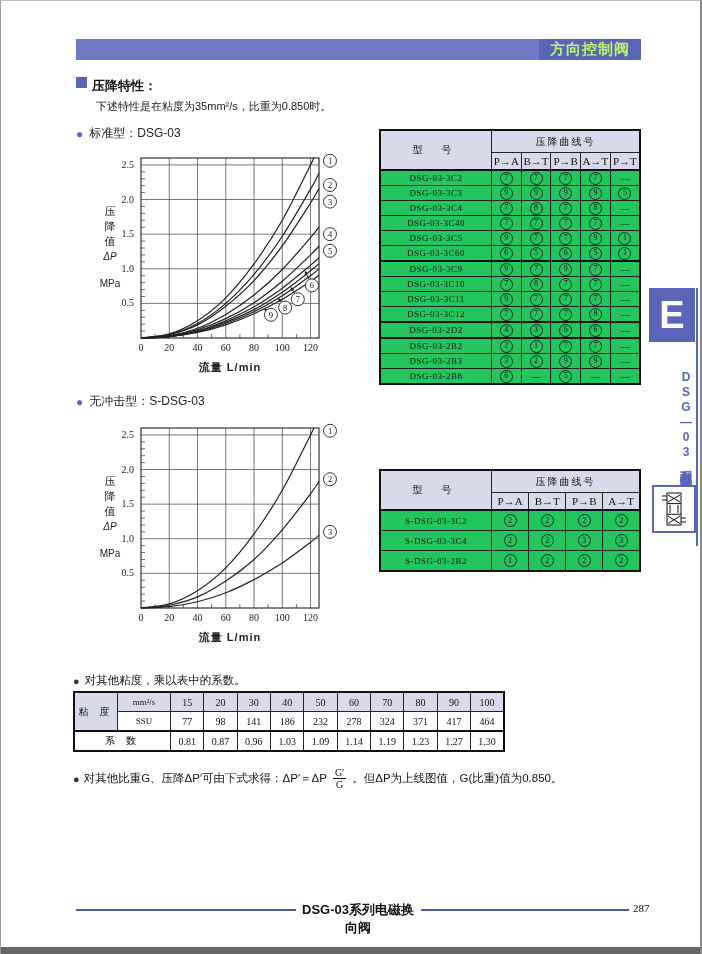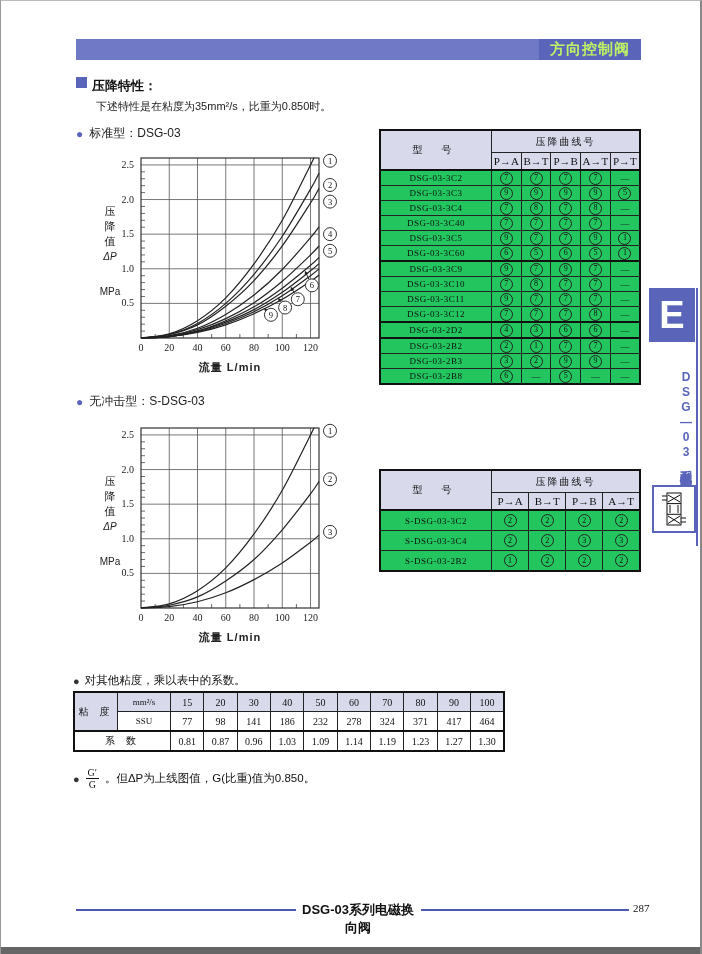--- a/index.html
+++ b/index.html
@@ -14,21 +14,21 @@
   .header-title-box{position:absolute;right:0;top:0;bottom:0;width:102px;background:#5a65ba;
      display:flex;align-items:center;justify-content:center;color:#bef264;font-weight:bold;font-size:15px;letter-spacing:1px;}
 
   .section-head{left:75px;top:76px;font-size:13px;font-weight:bold;display:flex;align-items:flex-start;gap:5px;}
   .sq{display:inline-block;width:11px;height:11px;background:#5a65ba;}
   .section-note{left:95px;top:98px;font-size:11px;color:#222;}
 
   .chart-title{font-size:12px;color:#222;display:flex;align-items:center;gap:6px;}
   .bullet{color:#5a65ba;font-size:12px;}
   .ylab{font-size:11px;color:#222;text-align:center;line-height:15px;}
-  .ylab .mpa{margin-top:20px;font-size:10px;}
+  .ylab .mpa{margin-top:12px;font-size:10px;}
   .xlab{font-size:11px;color:#222;text-align:center;letter-spacing:1px;font-weight:bold;}
 
   
   table{border-collapse:collapse;}
   .ctable{width:262px;table-layout:fixed;background:#22c55e;}
   .ctable th,.ctable td{border:1px solid #222;text-align:center;padding:0;}
   .ctable thead th{background:#d8daec;font-weight:normal;}
   .ctable .model-h{width:110px;font-size:10px;letter-spacing:8px;}
   .ctable .group-h{font-size:10px;letter-spacing:2px;height:21px;}
   .ctable .sub-h{font-size:11px;height:16px;font-family:"Liberation Serif","DejaVu Serif",serif;}
@@ -479,20 +479,21 @@
             <td class="num thick-t">1.23</td>
             <td class="num thick-t">1.27</td>
             <td class="num thick-t">1.30</td>
     </tr>
         </tbody>
       </table>
   </div>
 
   <div class="abs formula" style="left:72px;top:766px;">
     <span class="dot">●</span>
+    <span>对其他比重G、压降ΔP′可由下式求得：ΔP′＝ΔP</span>
     <span class="frac">
       <span class="num">G′</span>
       <span class="den">G</span>
     </span>
     <span>。但ΔP为上线图值，G(比重)值为0.850。</span>
   </div>
 
   <div class="abs fline" style="left:75px;width:220px;"></div>
   <div class="abs ftitle">DSG-03系列电磁换向阀</div>
   <div class="abs fline" style="left:420px;width:208px;"></div>

